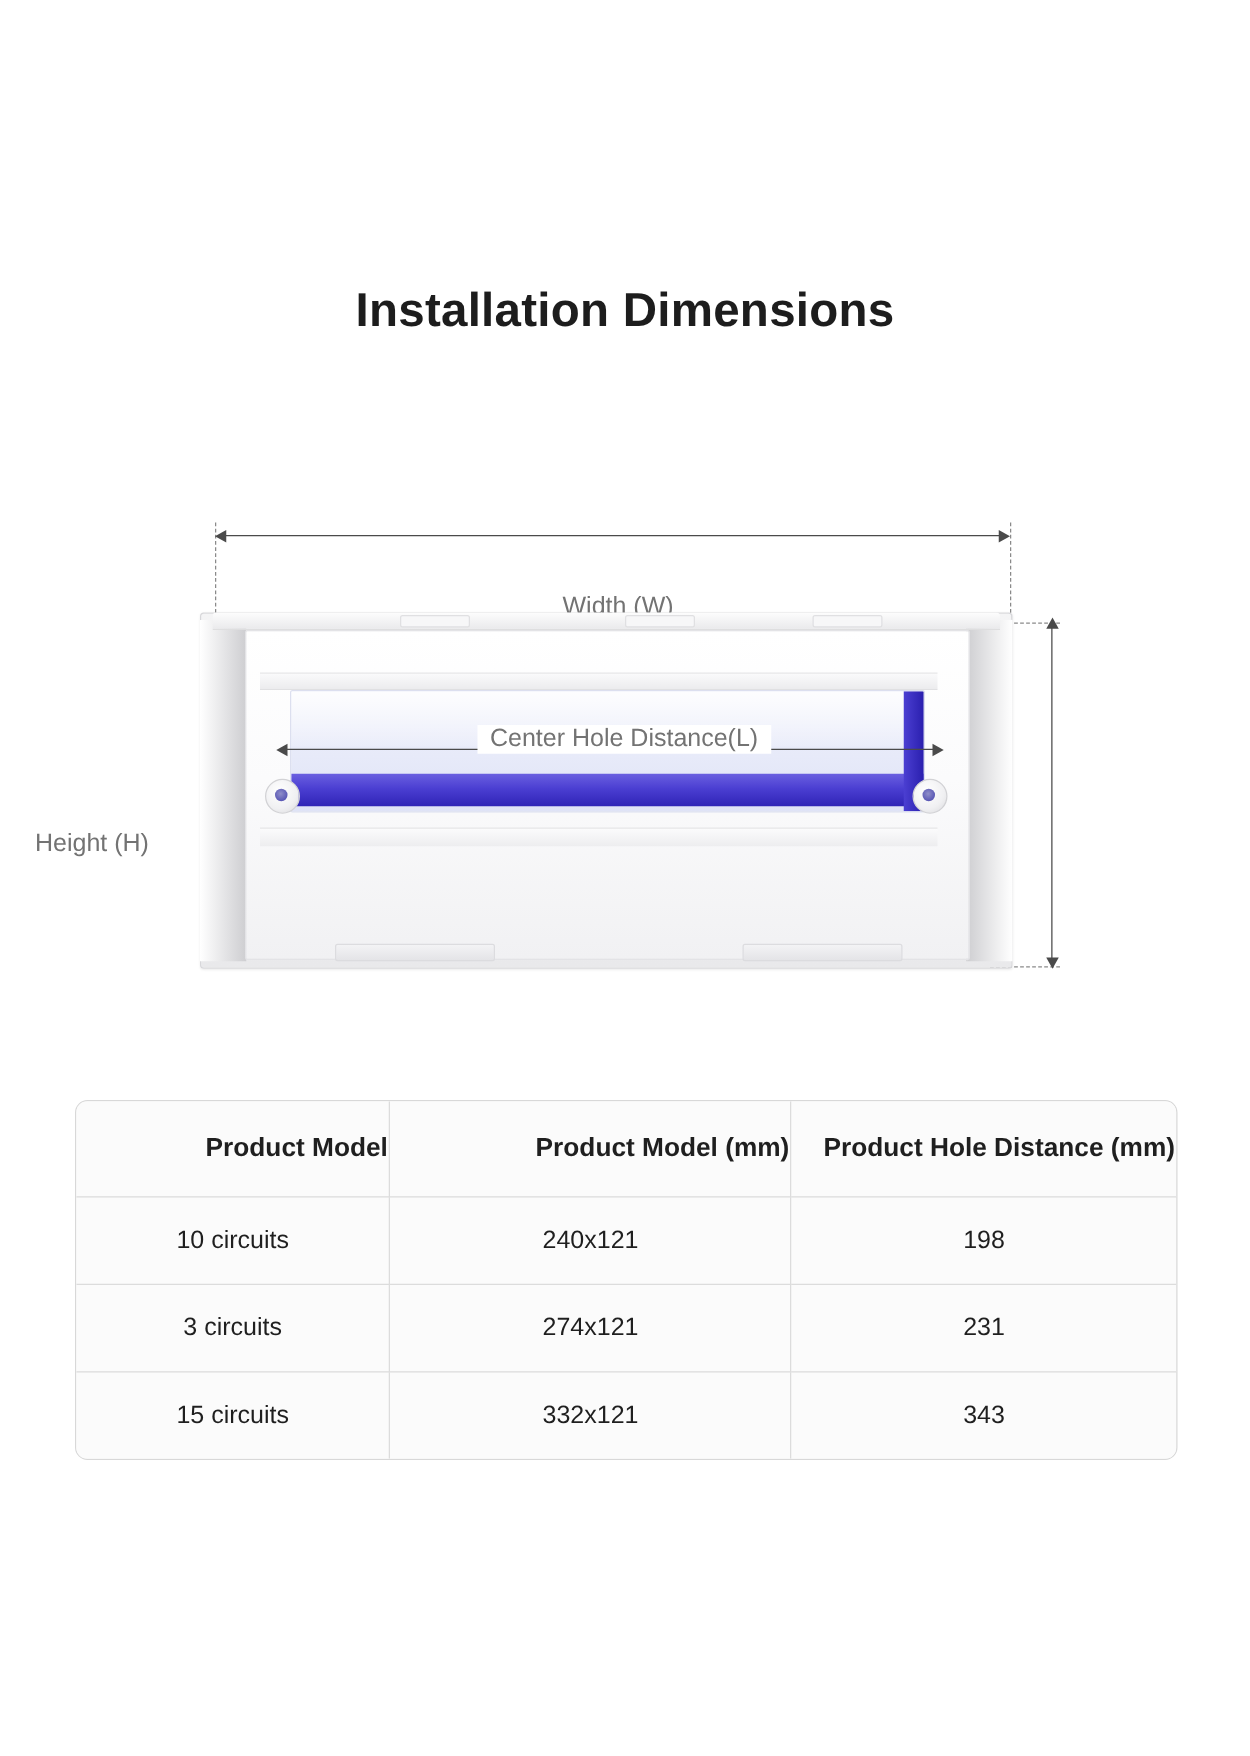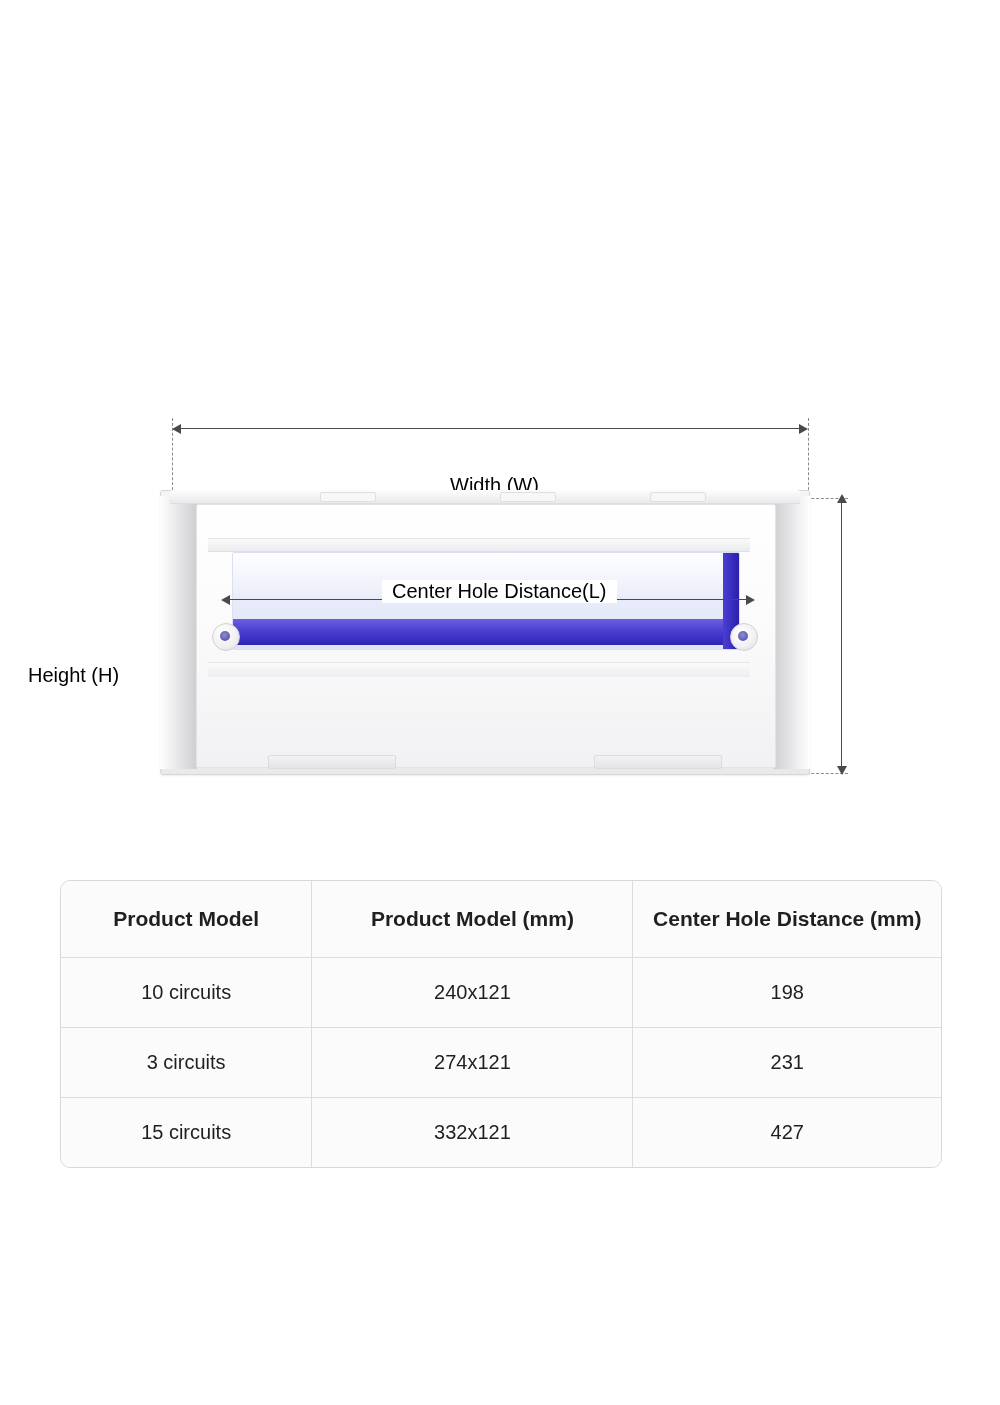--- a/index.html
+++ b/index.html
@@ -240,21 +240,21 @@
     border-bottom: 9px solid #4a4a4a;
   }
   .arrow.down {
     border-left: 5px solid transparent;
     border-right: 5px solid transparent;
     border-top: 9px solid #4a4a4a;
   }
   .dim-label {
     position: absolute;
     font-size: 20px;
-    color: #000000;
+    color: #737373;
     background: #ffffff;
     padding: 0 10px;
     white-space: nowrap;
   }
   .dim-label.height {
     background: transparent;
     padding: 0;
   }
 
   
@@ -286,31 +286,32 @@
   }
   td {
     font-size: 20px;
     font-weight: normal;
     height: 67px;
   }
   thead th:first-child { border-left: none; }
   thead th:last-child { border-right: none; }
   tbody td:first-child { border-left: none; }
   tbody td:last-child { border-right: none; }
-  thead th { border-top: none; }
+  thead th { border-top: none; text-align: right; }
   tbody tr:last-child td { border-bottom: none; }
   col.c1 { width: 28.5%; }
   col.c2 { width: 36.5%; }
   col.c3 { width: 35%; }
 </style>
 </head>
 <body>
 
 <div class="page">
 
+  <div class="title">Installation Dimensions</div>
 
   <div class="diagram">
 
     <div class="dash-v" style="left:172px; top:28px; height:82px;"></div>
     <div class="dash-v" style="left:808px; top:28px; height:82px;"></div>
     <div class="dim-line" style="left:176px; top:38px; width:628px; height:1px;"></div>
     <div class="arrow left" style="left:172px; top:34px;"></div>
     <div class="arrow right" style="left:799px; top:34px;"></div>
     <div class="dim-label" style="left:440px; top:84px;">Width (W)</div>
 
@@ -359,36 +360,36 @@
     <table>
       <colgroup>
         <col class="c1">
           <col class="c2">
           <col class="c3">
       </colgroup>
       <thead>
         <tr>
           <th>Product Model</th>
           <th>Product Model (mm)</th>
-          <th>Center Hole Distance (mm)</th>
+          <th>Product Hole Distance (mm)</th>
         </tr>
       </thead>
       <tbody>
         <tr>
           <td>10 circuits</td>
           <td>240x121</td>
           <td>198</td>
         </tr>
         <tr>
           <td>3 circuits</td>
           <td>274x121</td>
           <td>231</td>
         </tr>
         <tr>
           <td>15 circuits</td>
           <td>332x121</td>
-          <td>427</td>
+          <td>343</td>
         </tr>
       </tbody>
     </table>
   </div>
 
 </div>
 
 </body></html>

